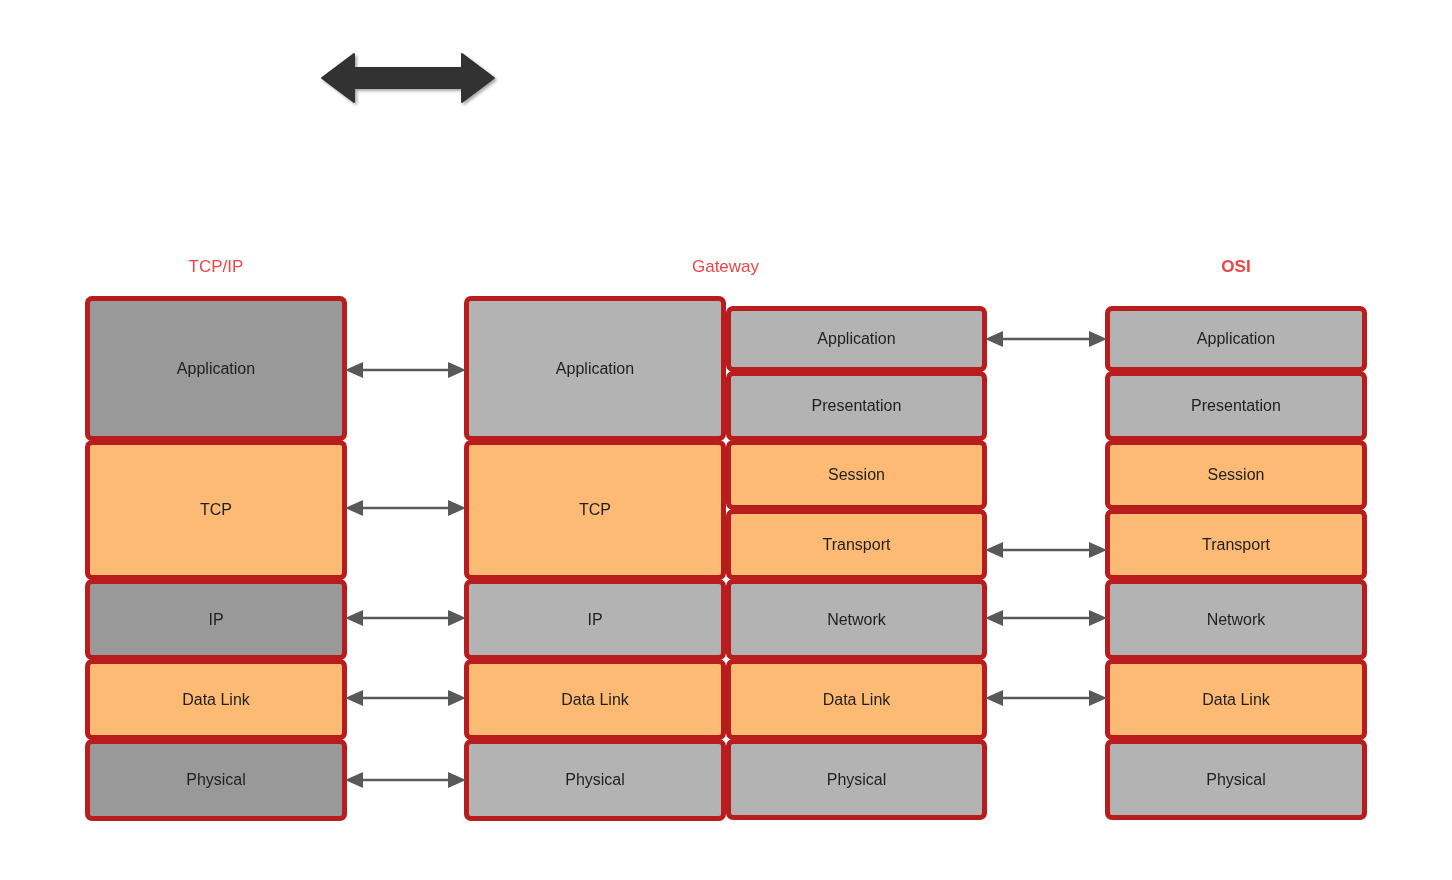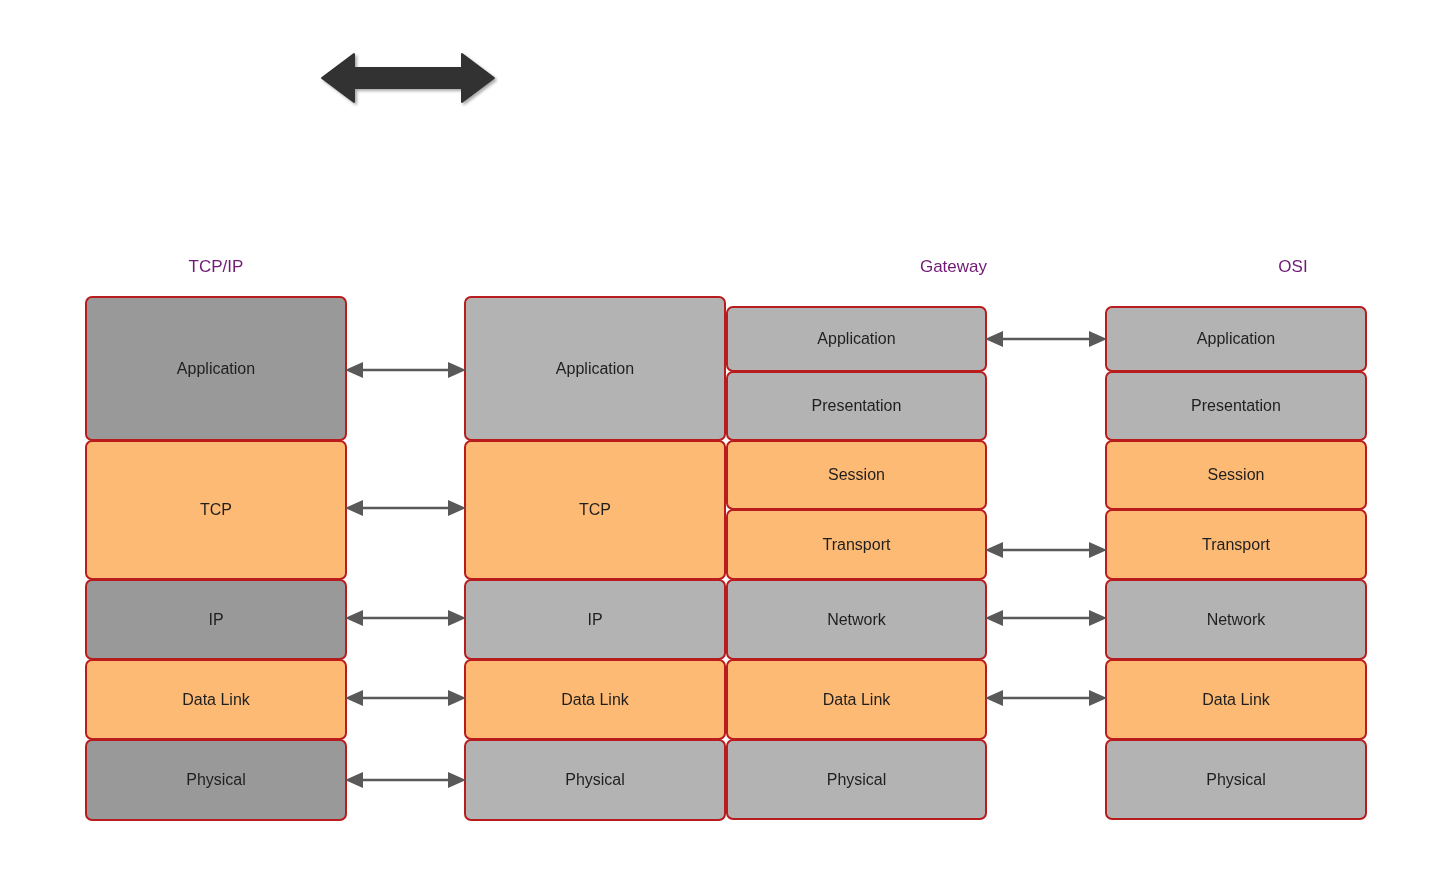--- a/index.html
+++ b/index.html
@@ -15,31 +15,31 @@
     width: 1452px;
     height: 880px;
     background: #ffffff;
     overflow: hidden;
   }
 
   
   .col-title {
     position: absolute;
     font-size: 17px;
-    color: #701a75;
+    color: #ef4444;
     text-align: center;
     white-space: nowrap;
     line-height: 1;
   }
 
   
   .layer {
     position: absolute;
     box-sizing: border-box;
-    border: 2px solid #b91c1c;
+    border: 5px solid #b91c1c;
     border-radius: 7px;
     display: flex;
     align-items: center;
     justify-content: center;
     font-size: 16px;
     color: #1f1f1f;
     text-align: center;
     white-space: nowrap;
   }
   .fill-dark  { background: #999999; }
@@ -66,23 +66,23 @@
     <defs>
       <filter id="sh" x="-20%" y="-20%" width="150%" height="160%">
         <feDropShadow dx="2" dy="2" stdDeviation="1.4" flood-color="#9a9a9a" flood-opacity="0.85"></feDropShadow>
       </filter>
     </defs>
     <path filter="url(#sh)" d="M 4 32 L 36 8 L 36 22 L 144 22 L 144 8 L 176 32 L 144 56 L 144 42 L 36 42 L 36 56 Z" fill="#333333" stroke="#333333" stroke-width="2" stroke-linejoin="round"></path>
   </svg>
 
   <div class="col-title" style="left:85px; top:258px; width:262px;">TCP/IP</div>
 
-  <div class="col-title" style="left:464px; top:258px; width:523px;text-align:right;">Gateway</div>
+  <div class="col-title" style="left:464px; top:258px; width:523px;">Gateway</div>
 
-  <div class="col-title" style="left:1162px; top:258px; width:262px;">OSI</div>
+  <div class="col-title" style="left:1105px; top:258px; width:262px;font-weight:bold;">OSI</div>
 
   <div class="layer fill-dark" style="left:85px; top:296px; width:262px; height:145px;">Application</div>
   <div class="layer fill-white" style="left:85px; top:440px; width:262px; height:140px;">TCP</div>
   <div class="layer fill-dark" style="left:85px; top:579px; width:262px; height:81px;">IP</div>
   <div class="layer fill-white" style="left:85px; top:659px; width:262px; height:81px;">Data Link</div>
   <div class="layer fill-dark" style="left:85px; top:739px; width:262px; height:82px;">Physical</div>
 
   <div class="layer fill-mid" style="left:464px; top:296px; width:262px; height:145px;">Application</div>
   <div class="layer fill-white" style="left:464px; top:440px; width:262px; height:140px;">TCP</div>
   <div class="layer fill-mid" style="left:464px; top:579px; width:262px; height:81px;">IP</div>

